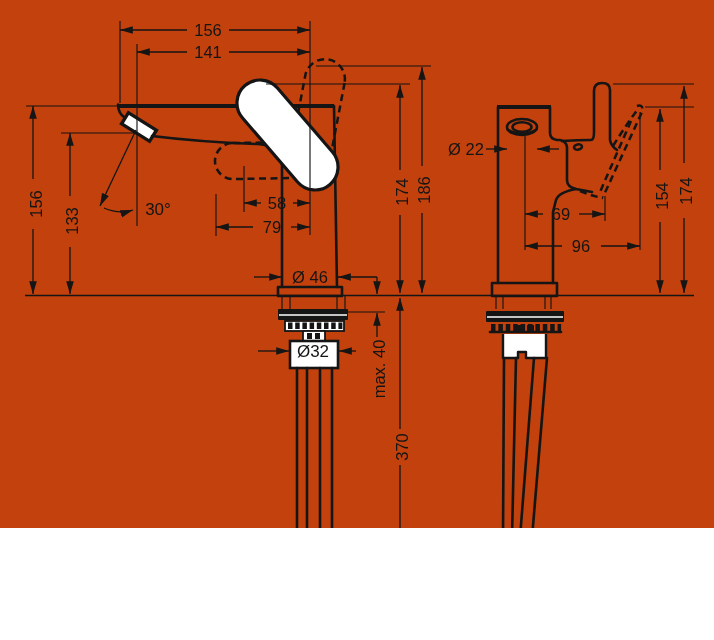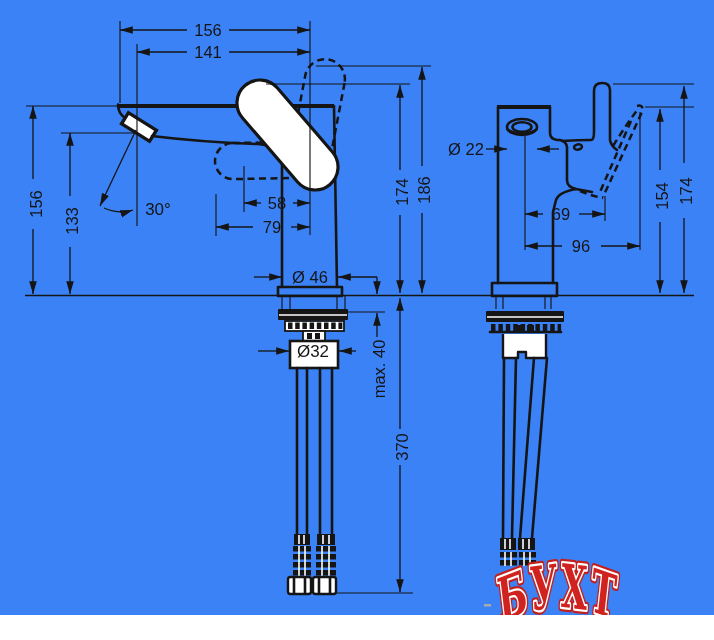--- a/index.html
+++ b/index.html
@@ -1,16 +1,16 @@
 <!DOCTYPE html>
 <html><head>
 <meta charset="utf-8">
 <style>
   html,body{margin:0;padding:0;background:#ffffff;}
-  .stage{width:714px;height:615px;position:relative;background:#3b82f6;overflow:hidden;}
+  .stage{width:714px;height:528px;position:relative;background:#c2410c;overflow:hidden;}
   svg{display:block;}
   .outline{stroke:#151515;stroke-width:2.6;fill:none;stroke-linecap:round;stroke-linejoin:round;}
   .thick{stroke:#151515;stroke-width:3.8;fill:none;stroke-linecap:butt;}
   .dashedln{stroke:#151515;stroke-width:2.5;fill:none;stroke-dasharray:7 4.5;stroke-linecap:butt;stroke-linejoin:round;}
   .dcap{stroke:#151515;stroke-width:2.5;fill:none;stroke-dasharray:7 4.5;}
   .scap{stroke:#151515;stroke-width:3.2;fill:#ffffff;}
   .dim{stroke:#151515;stroke-width:1.3;fill:none;}
   .ext{stroke:#151515;stroke-width:1.15;fill:none;}
   .blk{fill:#151515;stroke:none;}
   .wht{stroke:#ffffff;stroke-width:1.6;fill:none;}

